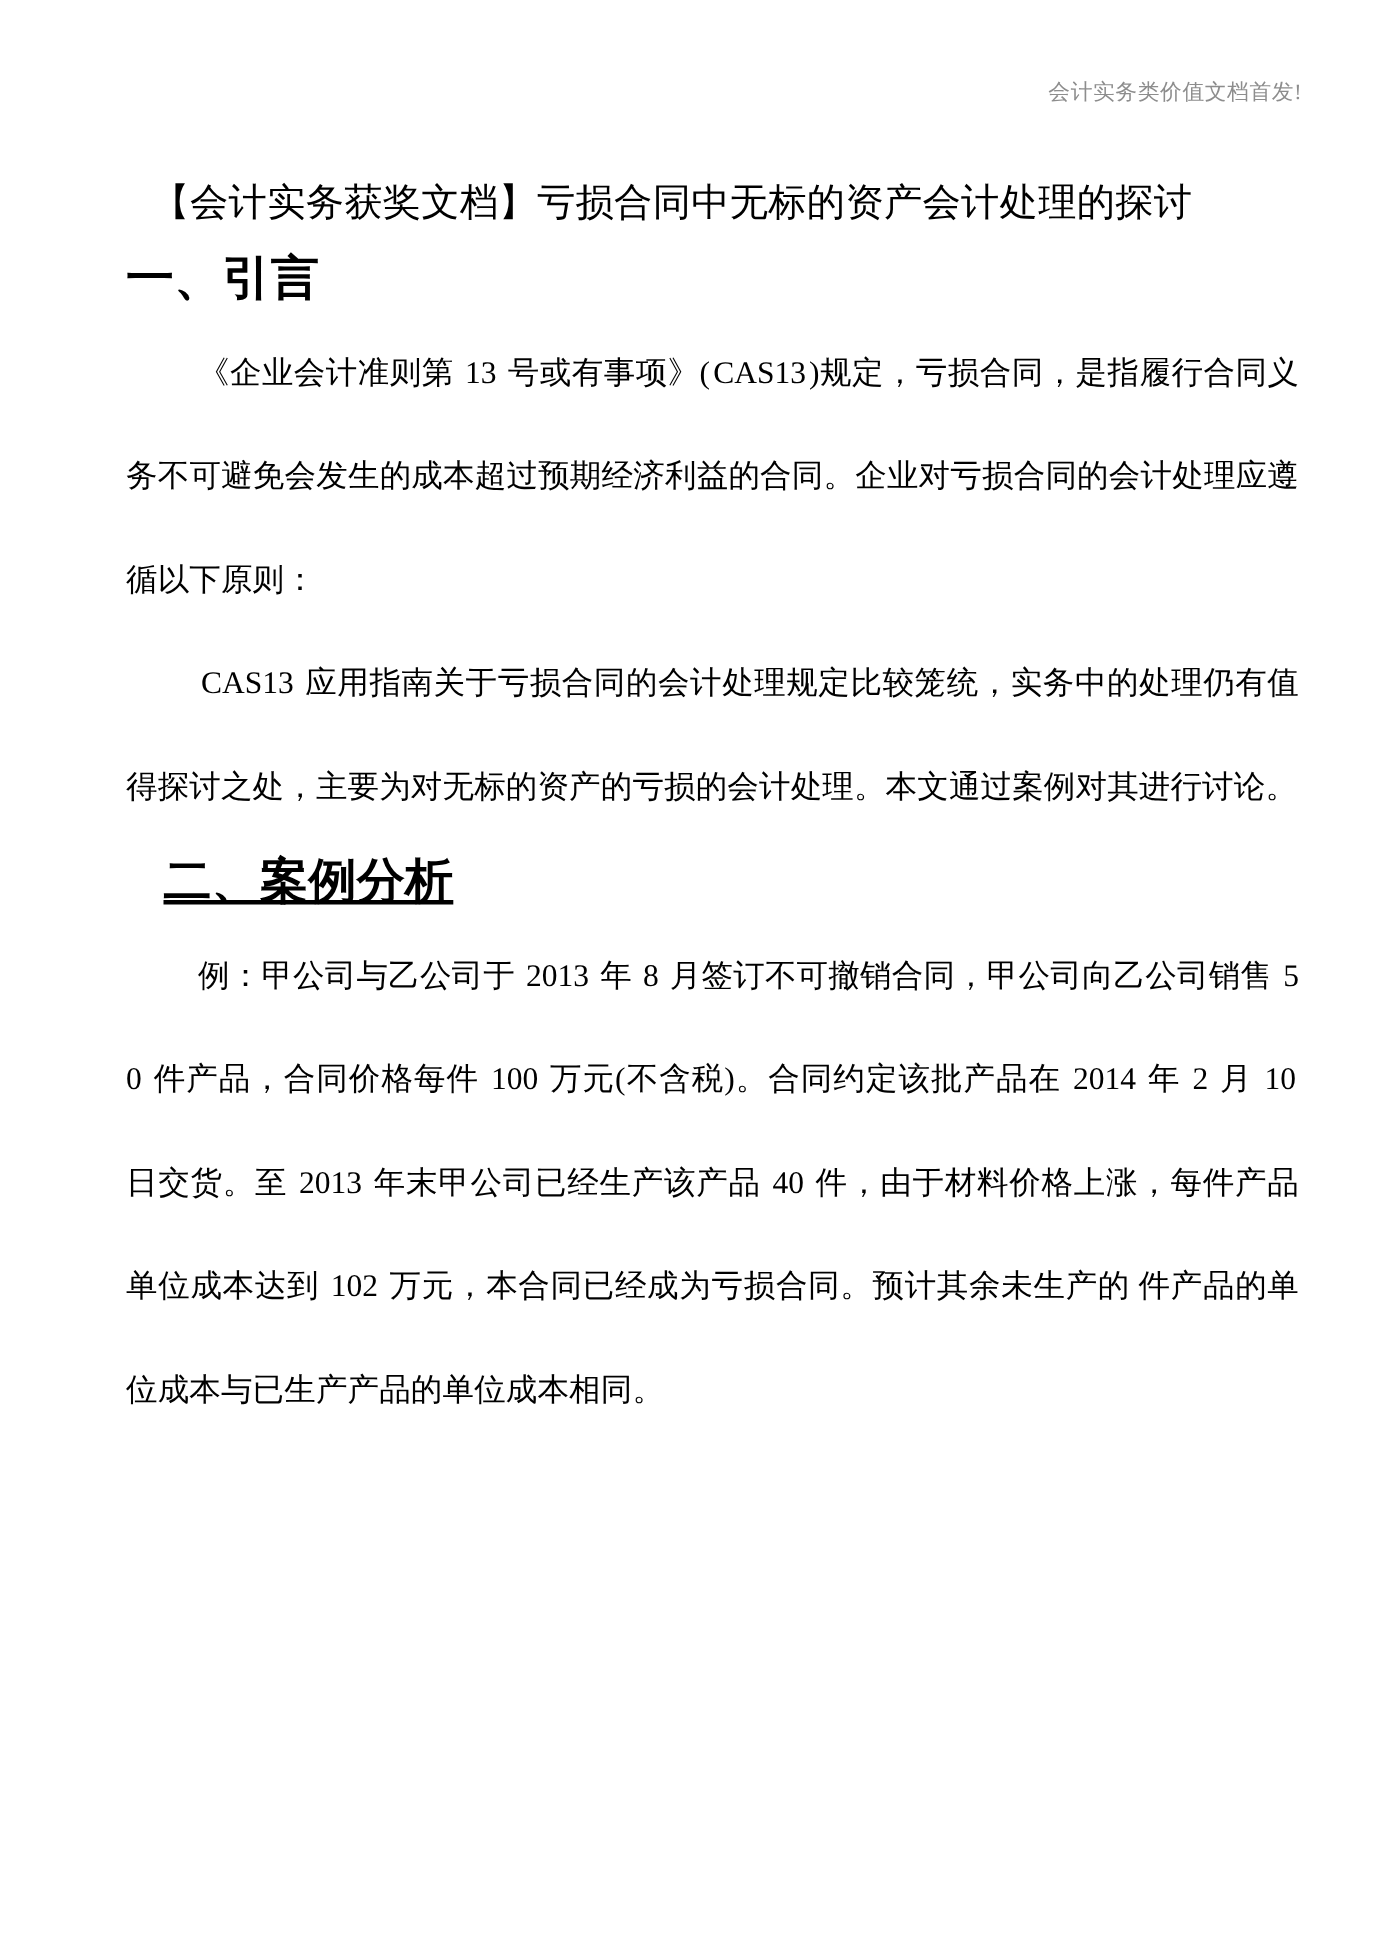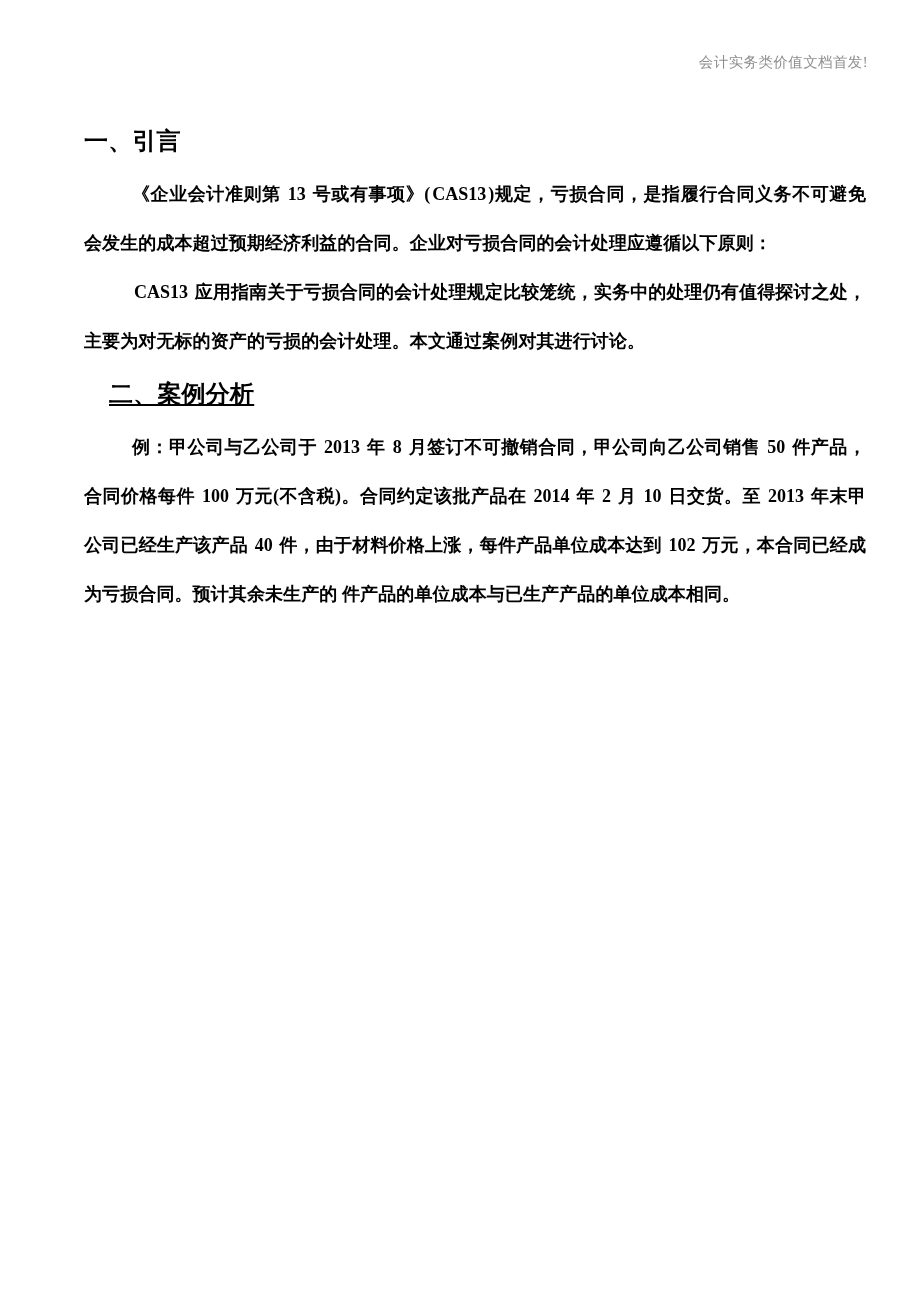--- a/index.html
+++ b/index.html
@@ -57,41 +57,40 @@
     font-size: 25.5px;
     line-height: 44px;
     font-weight: normal;
     margin: 0 0 0 0;
     padding-left: 17px;
     letter-spacing: 0.2px;
     white-space: nowrap;
   }
 
   .heading {
-    font-size: 24px;
+    font-size: 32px;
     line-height: 57px;
     margin: 0;
     letter-spacing: 0.2px;
     white-space: nowrap;
   }
   .heading.indent-1 {
     padding-left: 25px;
     text-decoration: underline;
   }
 
   .para {
-    font-size: 18px;
-    line-height: 49px;
+    font-size: 21px;
+    line-height: 69px;
     margin: 0;
     text-align: justify;
     text-justify: inter-character;
     text-align-last: left;
     letter-spacing: 0.1px;
     word-break: break-all;
-    font-weight: bold;
   }
   .para.indent {
     text-indent: 48px;
   }
 
   
   .lat {
     font-family: "Liberation Serif", "DejaVu Serif", serif;
     letter-spacing: 0;
     padding: 0 2px;
@@ -101,20 +100,21 @@
 <body>
 
 <div class="page">
 
   <div class="header-band">
     <div class="header-text">会计实务类价值文档首发!</div>
   </div>
 
   <div class="content">
 
+    <h1 class="doc-title">【会计实务获奖文档】亏损合同中无标的资产会计处理的探讨</h1>
 
     <h2 class="heading">一、引言</h2>
 
     <p class="para indent">《企业会计准则第 <span class="lat">13</span> 号或有事项》(<span class="lat">CAS13</span>)规定，亏损合同，是指履行合同义务不可避免会发生的成本超过预期经济利益的合同。企业对亏损合同的会计处理应遵循以下原则：</p>
 
 
 
     <p class="para indent"><span class="lat">CAS13</span> 应用指南关于亏损合同的会计处理规定比较笼统，实务中的处理仍有值得探讨之处，主要为对无标的资产的亏损的会计处理。本文通过案例对其进行讨论。</p>
 
     <h2 class="heading indent-1">二、案例分析</h2>

